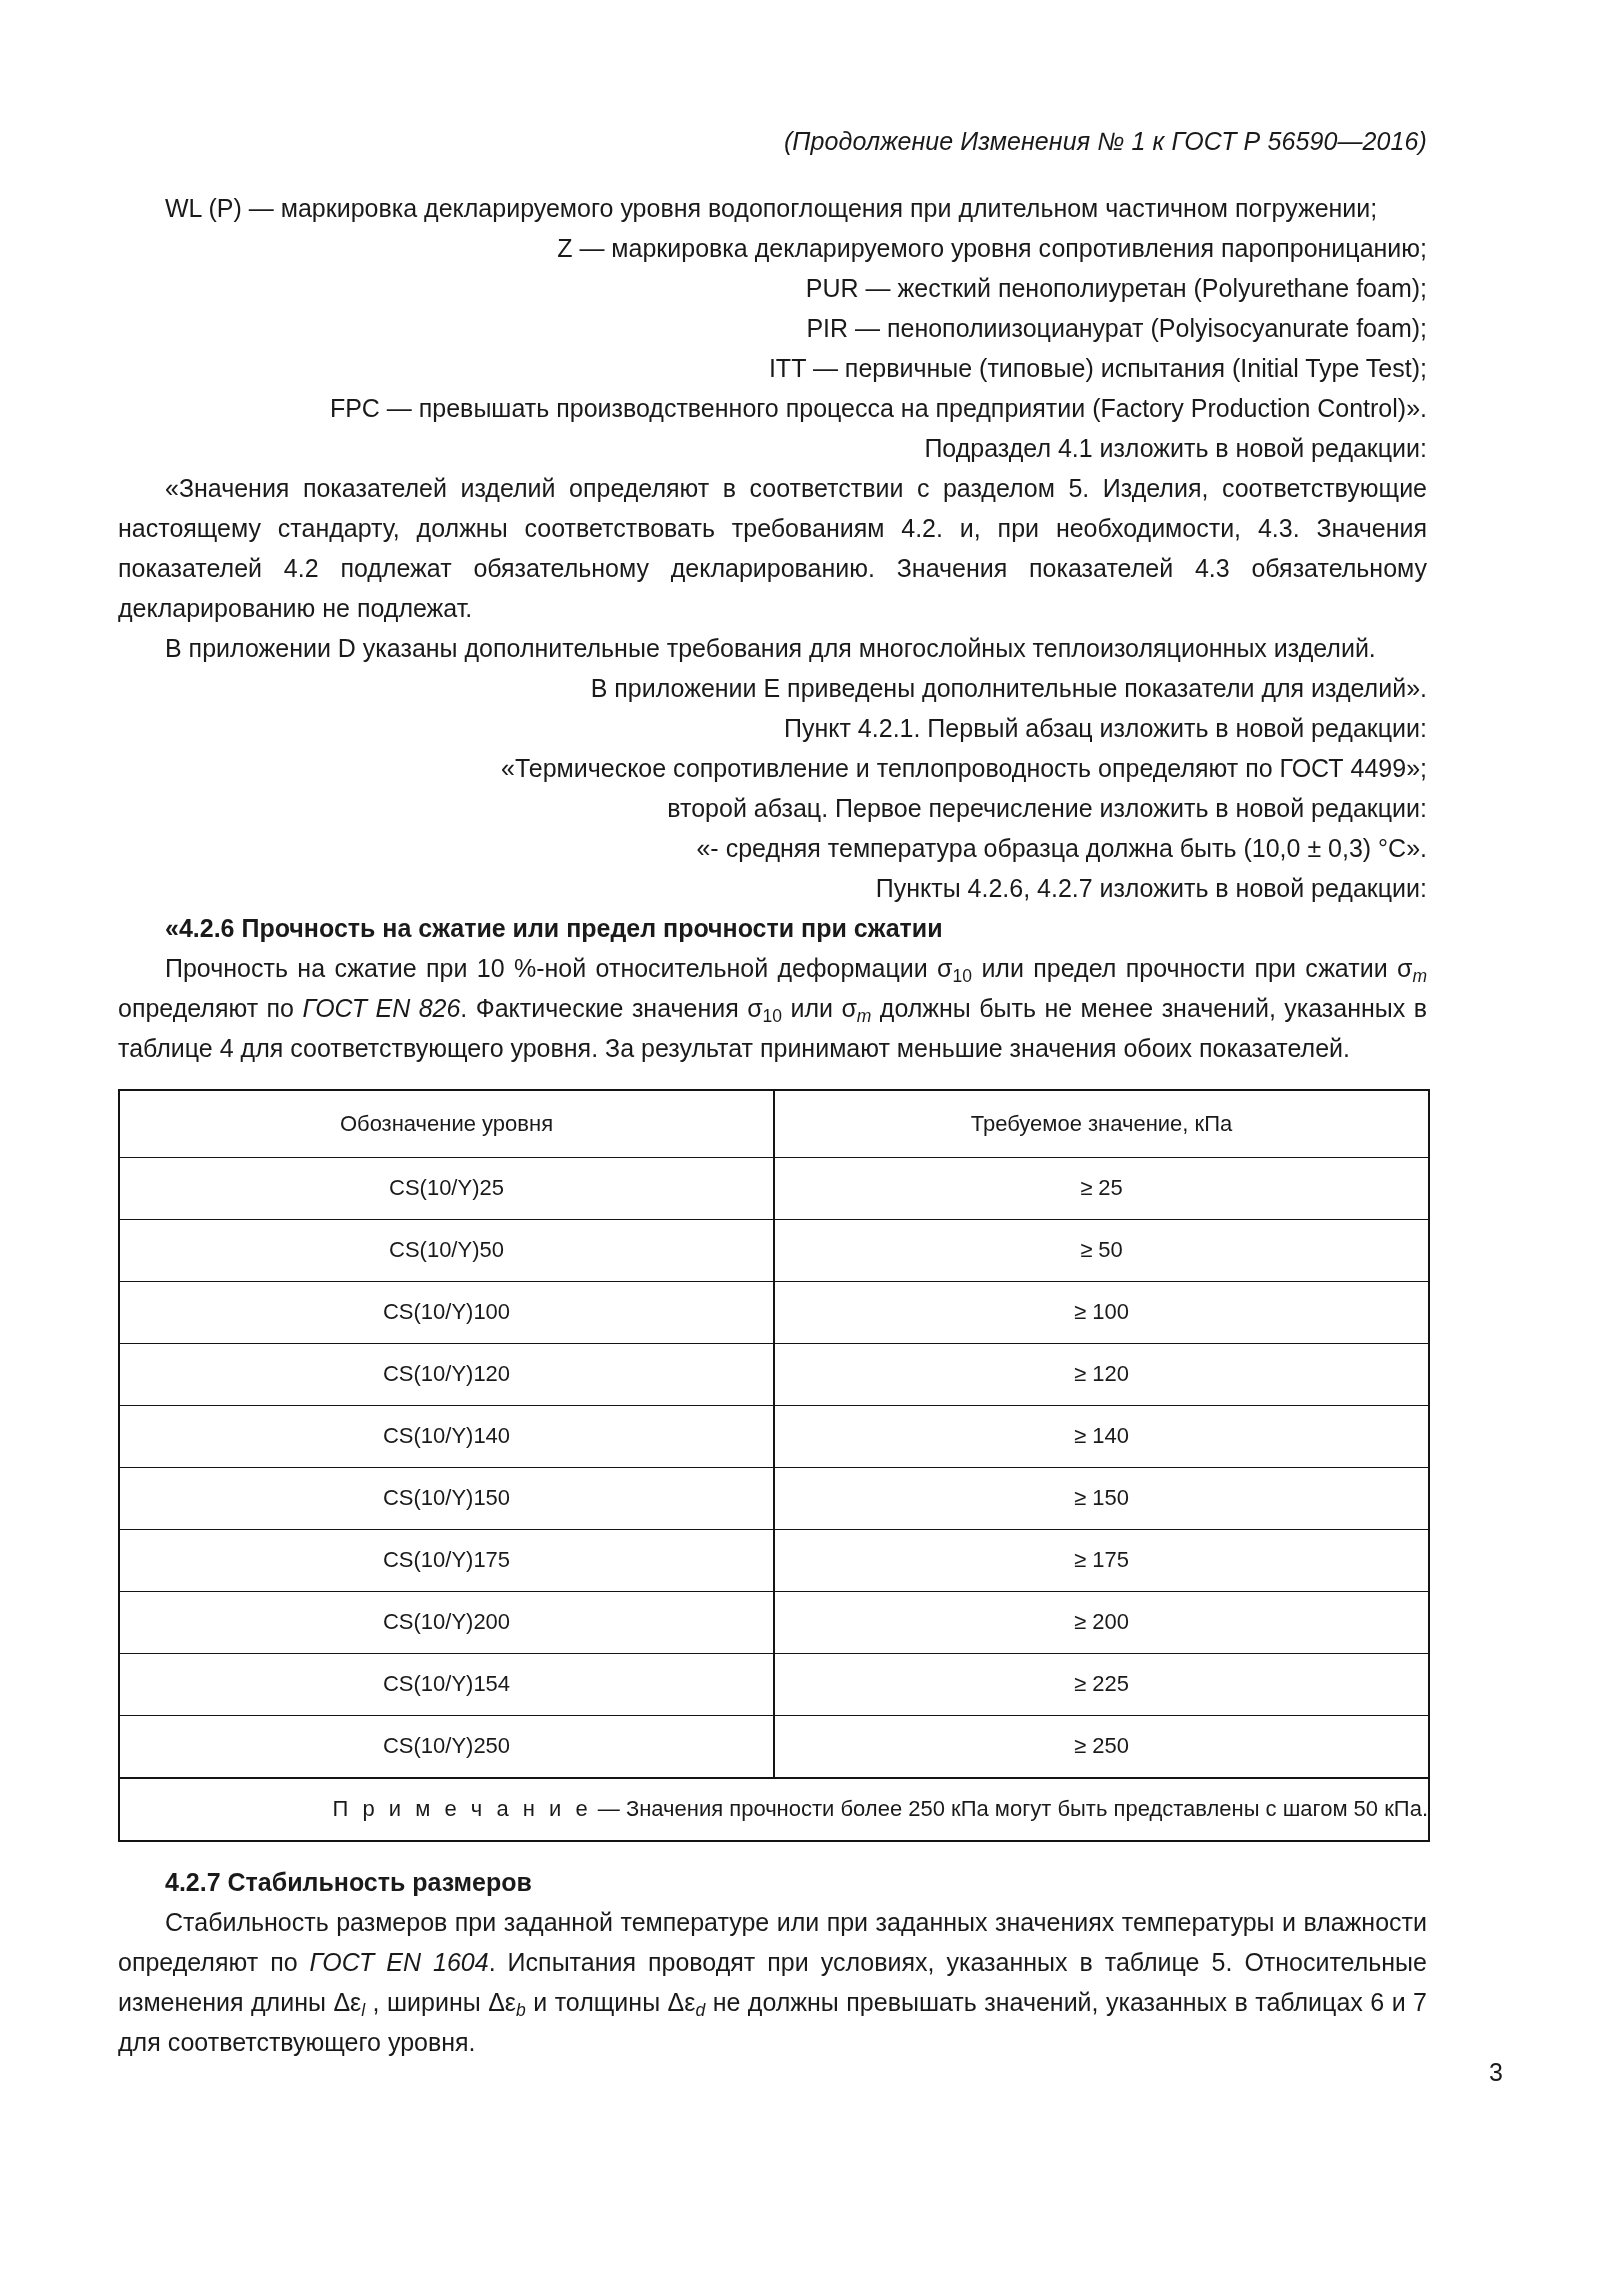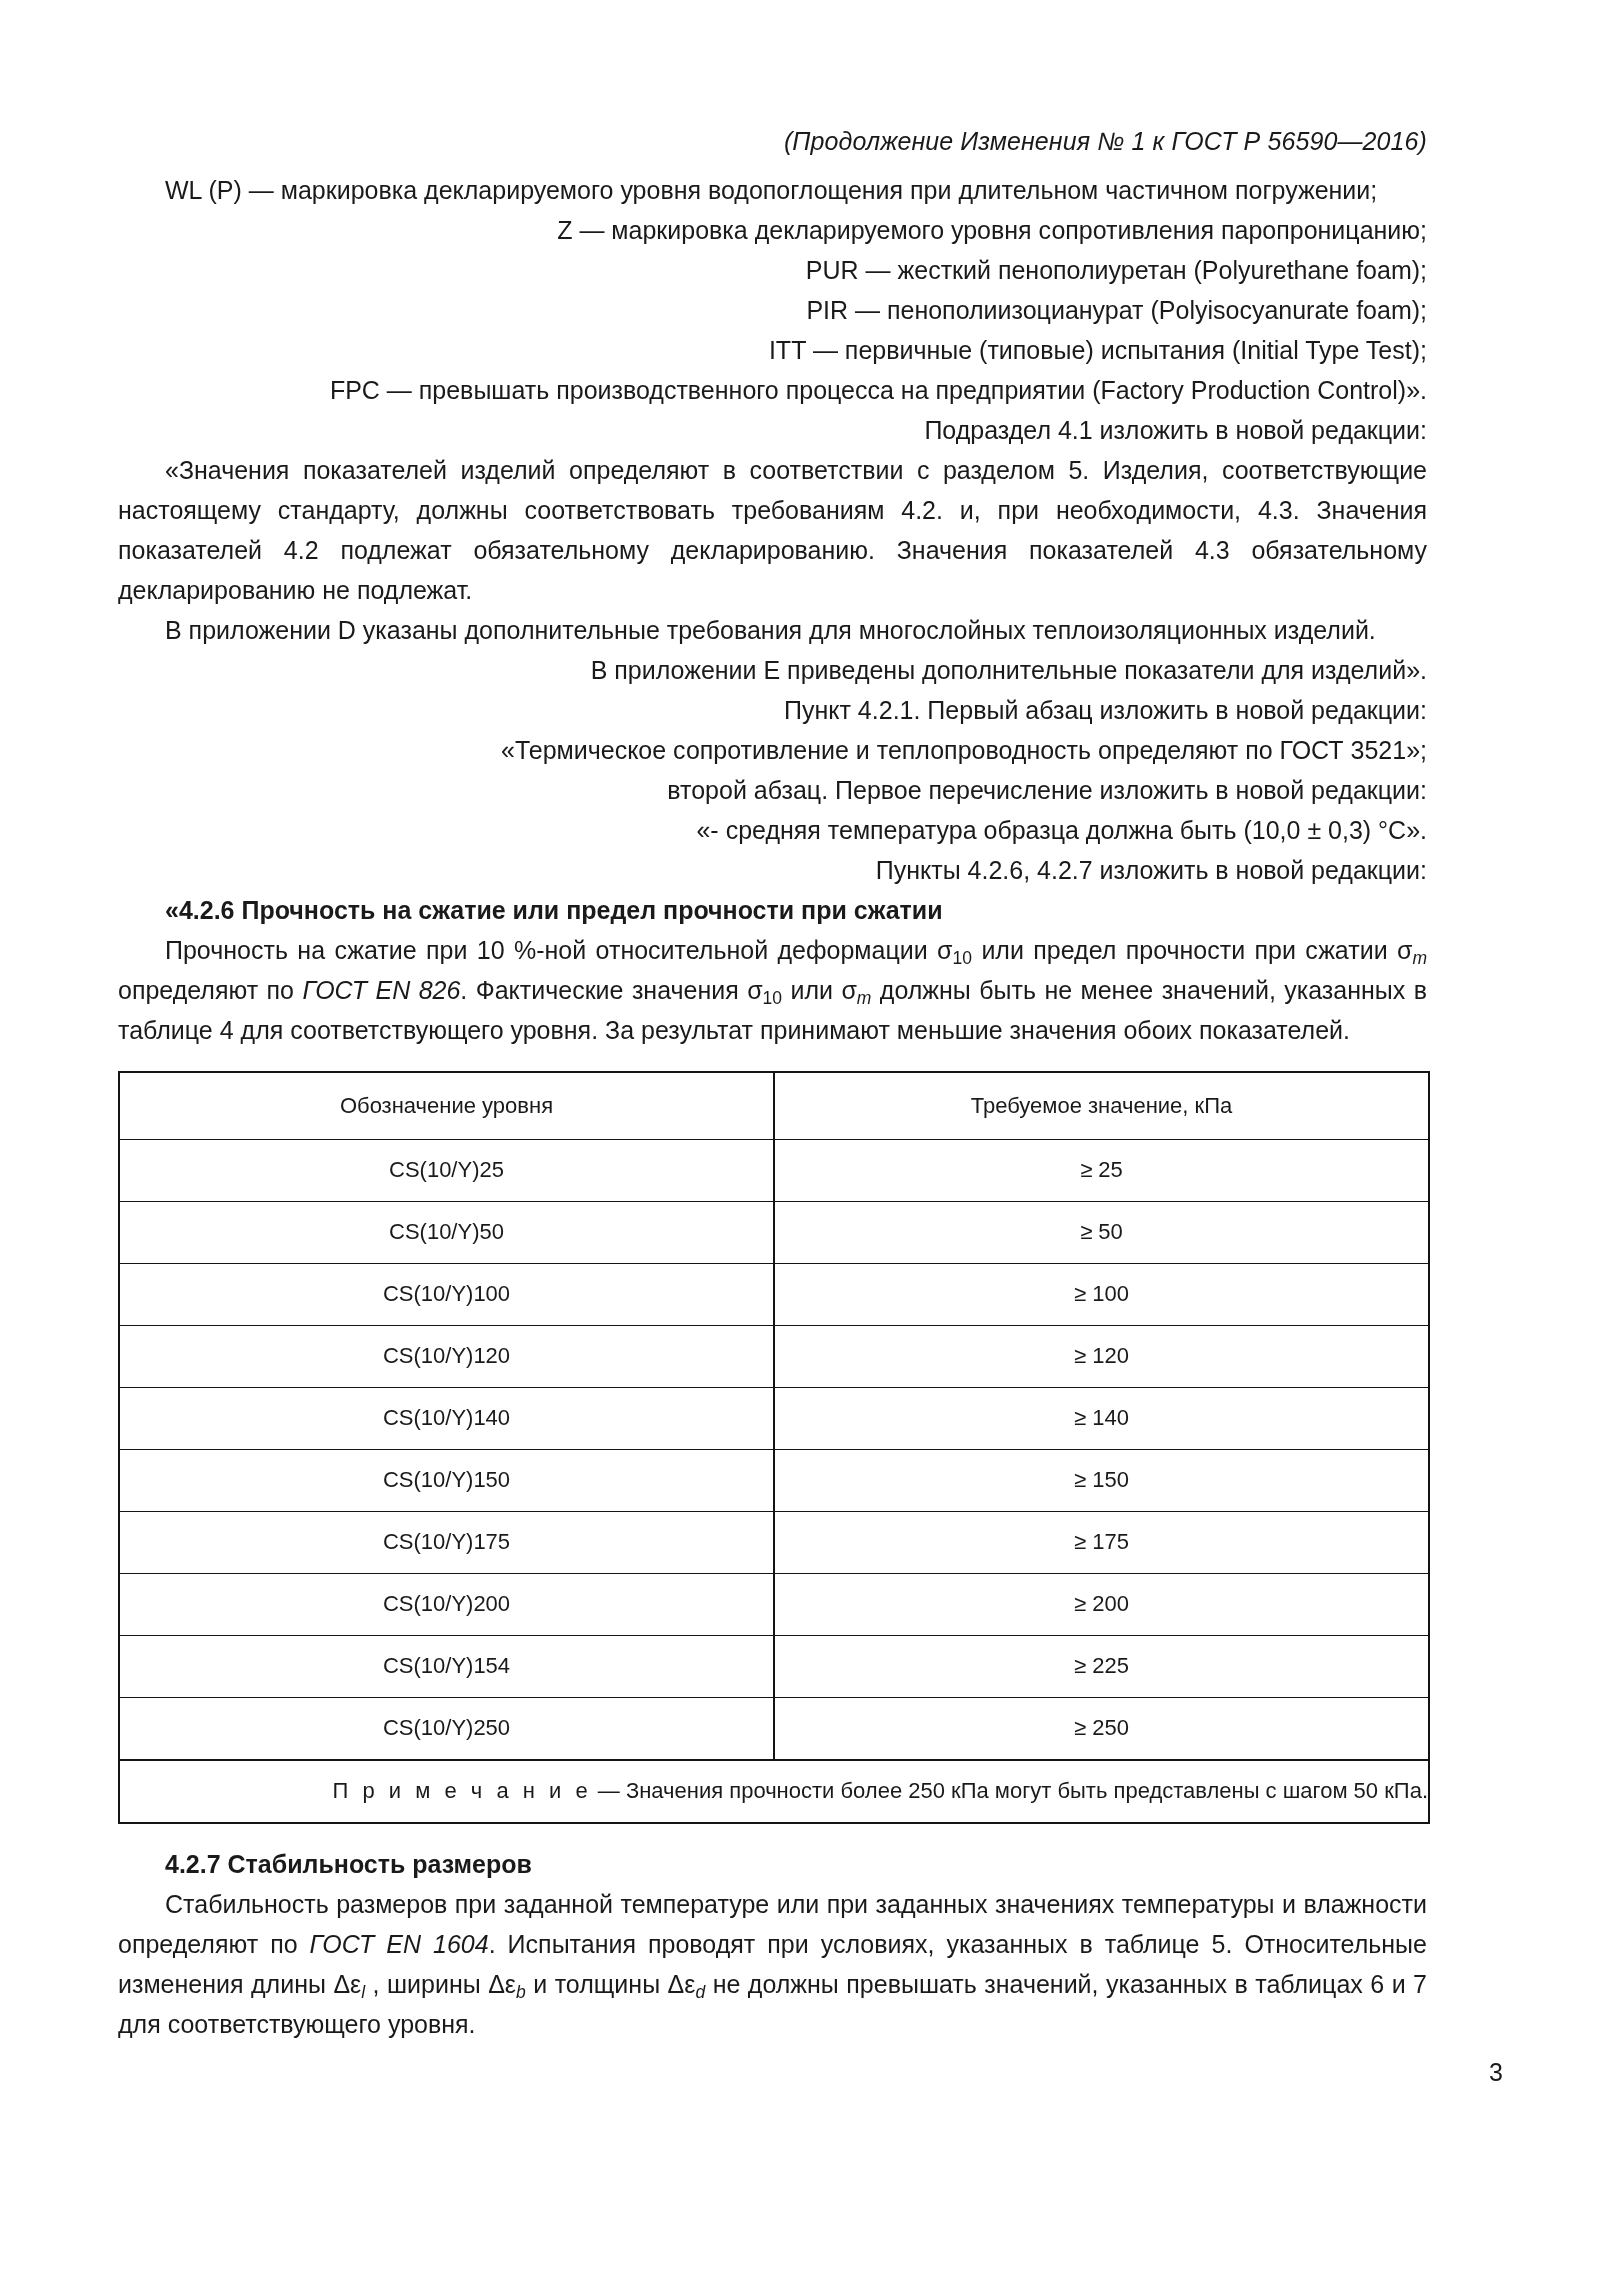--- a/index.html
+++ b/index.html
@@ -35,21 +35,21 @@
     font-size: 25px;
     line-height: 1.2;
     padding-top: 94px;
     letter-spacing: 0.1px;
     white-space: nowrap;
     margin-top: 32px;
   }
 
   
   .body-block {
-    margin-top: 14px;
+    margin-top: 32px;
   }
   p.para {
     margin: 0;
     font-size: 25px;
     line-height: 40px;
     text-align: justify;
     text-justify: inter-word;
     hyphens: none;
   }
   p.para.indent {
@@ -160,21 +160,21 @@
       <p class="para indent nojust">Z — маркировка декларируемого уровня сопротивления паропроницанию;</p>
       <p class="para indent nojust">PUR — жесткий пенополиуретан (Polyurethane foam);</p>
       <p class="para indent nojust">PIR — пенополиизоцианурат (Polyisocyanurate foam);</p>
       <p class="para indent nojust">ITT — первичные (типовые) испытания (Initial Type Test);</p>
       <p class="para indent nojust">FPC — превышать производственного процесса на предприятии (Factory Production Control)».</p>
       <p class="para indent nojust">Подраздел 4.1 изложить в новой редакции:</p>
       <p class="para indent">«Значения показателей изделий определяют в соответствии с разделом 5. Изделия, соответствующие настоящему стандарту, должны соответствовать требованиям 4.2. и, при необходимости, 4.3. Значения показателей 4.2 подлежат обязательному декларированию. Значения показателей 4.3 обязательному декларированию не подлежат.</p>
       <p class="para indent">В приложении D указаны дополнительные требования для многослойных теплоизоляционных изделий.</p>
       <p class="para indent nojust">В приложении E приведены дополнительные показатели для изделий».</p>
       <p class="para indent nojust">Пункт 4.2.1. Первый абзац изложить в новой редакции:</p>
-      <p class="para indent nojust">«Термическое сопротивление и теплопроводность определяют по ГОСТ 3521»;</p>
+      <p class="para indent nojust">«Термическое сопротивление и теплопроводность определяют по ГОСТ 4499»;</p>
       <p class="para indent nojust">второй абзац. Первое перечисление изложить в новой редакции:</p>
       <p class="para indent nojust">«- средняя температура образца должна быть (10,0 ± 0,3) °C».</p>
       <p class="para indent nojust">Пункты 4.2.6, 4.2.7 изложить в новой редакции:</p>
 
       <p class="heading">«4.2.6 Прочность на сжатие или предел прочности при сжатии</p>
 
       <p class="para indent"><span>Прочность на сжатие при 10 %-ной относительной деформации σ</span><sub>10</sub><span> или предел прочности при сжатии σ</span><sub class="it">m</sub><span> определяют по </span><span class="ital">ГОСТ EN 826</span><span>. Фактические значения σ</span><sub>10</sub><span> или σ</span><sub class="it">m</sub><span> должны быть не менее значений, указанных в таблице 4 для соответствующего уровня. За результат принимают меньшие значения обоих показателей.</span></p>
 
 
       <div class="table-wrap">

